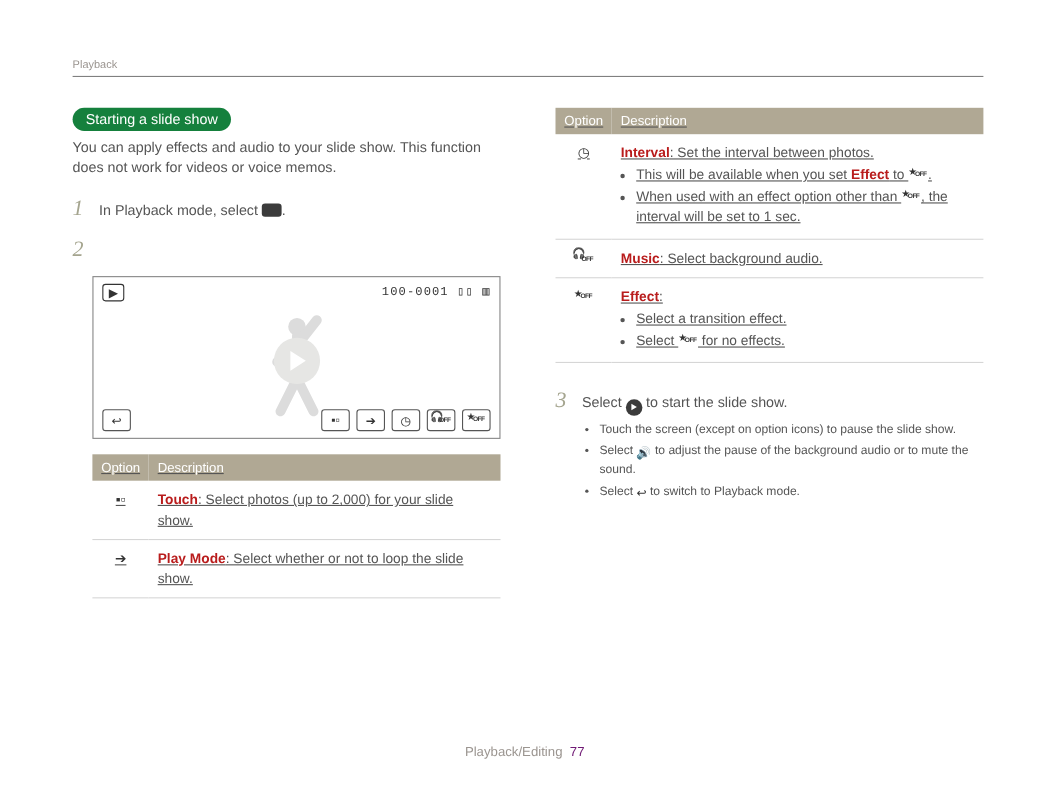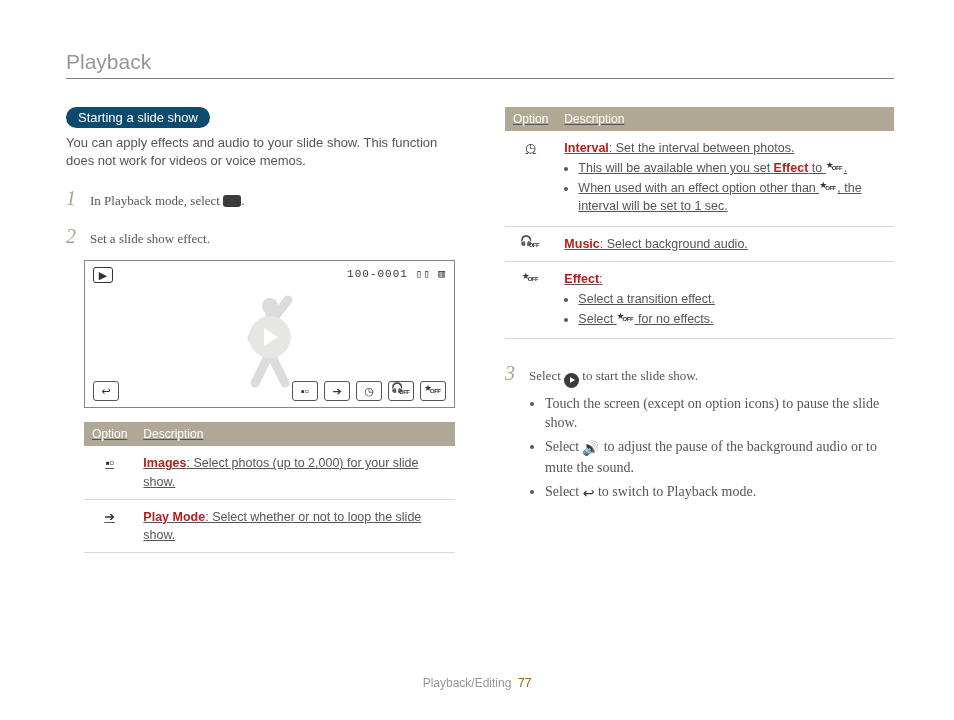--- a/index.html
+++ b/index.html
@@ -24,34 +24,34 @@
     padding: 50px 60px 20px 66px;
     position: relative;
   }
   .top {
     border-bottom: 1px solid var(--rule);
     padding-bottom: 4px;
     margin-bottom: 28px;
   }
   .top-label {
     color: var(--light);
-    font-size: 21px;
+    font-size: 10px;
     font-weight: 400;
   }
   .columns {
     display: flex;
     gap: 50px;
   }
   .col {
     flex: 1;
     min-width: 0;
   }
   .pill {
     display: inline-block;
-    background: #0c4a6e;
+    background: #15803d;
     color: #fff;
     border-radius: 11px;
     padding: 3px 12px;
     font-size: 13px;
     margin-bottom: 6px;
   }
   .intro {
     line-height: 1.4;
     margin-bottom: 14px;
   }
@@ -63,21 +63,21 @@
     line-height: 1.4;
   }
   .stepnum {
     font-family: Georgia, "Times New Roman", serif;
     font-style: italic;
     font-size: 20px;
     color: var(--num);
     width: 16px;
     text-align: left;
   }
-  .steptext { flex: 1; font-family: Liberation Serif, serif; }
+  .steptext { flex: 1; }
   .roundicon {
     display: inline-block;
     width: 18px;
     height: 12px;
     border-radius: 3px;
     background: #3b3b3b;
     vertical-align: -2px;
     position: relative;
   }
   .playcircle {
@@ -174,21 +174,21 @@
   .opt-table td.ic {
     width: 48px;
     text-align: center;
     vertical-align: middle;
     color: #333;
     font-size: 16px;
   }
   .bold { font-weight: bold; color: #b91c1c; }
   .ulist { margin: 2px 0 0 0; padding-left: 14px; }
   .ulist li { margin: 2px 0; }
-  .sub { margin: 6px 0 0 0; padding-left: 16px; font-size: 14px; }
+  .sub { margin: 6px 0 0 0; padding-left: 16px; font-size: 11px; }
   .sub li { margin: 4px 0; line-height: 1.4; }
   .small-ic {
     display: inline-block; vertical-align: -2px;
     color: #333;
   }
   .ioff {
     position: relative; display: inline-block; width: 18px; height: 12px;
     vertical-align: -1px;
   }
   .ioff::before { content: "★"; font-size: 9px; position: absolute; left: 0; top: -2px; color: #333;}
@@ -199,21 +199,21 @@
   }
   .hoff::before { content: "🎧"; font-size: 10px; position: absolute; left: -1px; top: -3px; color: #333;}
   .hoff::after { content: "OFF"; font-size: 6px; font-weight: bold; position: absolute; left: 7px; top: 4px; color: #333; letter-spacing: -0.5px;}
   .footer {
     position: absolute;
     left: 0; right: 0; bottom: 30px;
     text-align: center;
     color: var(--light);
     font-size: 12px;
   }
-  .footer .pg { color: #a16207; }
+  .footer .pg { color: #701a75; }
 </style>
 </head>
 <body>
 
 <div class="page">
   <div class="top">
     <span class="top-label">Playback</span>
   </div>
 
   <div class="columns">
@@ -224,21 +224,20 @@
 
       <div class="step">
         <span class="stepnum">1</span>
         <span class="steptext">
           <span>In Playback mode, select </span><span class="roundicon"></span><span>.</span>
         </span>
       </div>
 
       <div class="step">
         <span class="stepnum">2</span>
-        <span class="steptext">Set a slide show effect.</span>
       </div>
 
       
       <div class="screen">
         <div class="scr-top">▶</div>
         <div class="scr-info">
           <span>100-0001</span>&nbsp;▯▯&nbsp;▥
         </div>
         <svg class="scr-person" viewBox="0 0 90 100">
           <circle cx="45" cy="18" r="8" fill="currentColor"></circle>
@@ -262,21 +261,21 @@
 
       <table class="opt-table">
         <tbody>
             <tr class="opt-head">
           <td>Option</td>
           <td>Description</td>
         </tr>
         <tr>
           <td class="ic">▪▫</td>
           <td>
-            <span class="bold">Images</span><span>: Select photos (up to 2,000) for your slide show.</span>
+            <span class="bold">Touch</span><span>: Select photos (up to 2,000) for your slide show.</span>
           </td>
         </tr>
         <tr>
           <td class="ic">➔</td>
           <td>
             <span class="bold">Play Mode</span><span>: Select whether or not to loop the slide show.</span>
           </td>
         </tr>
       </tbody>
         </table>

